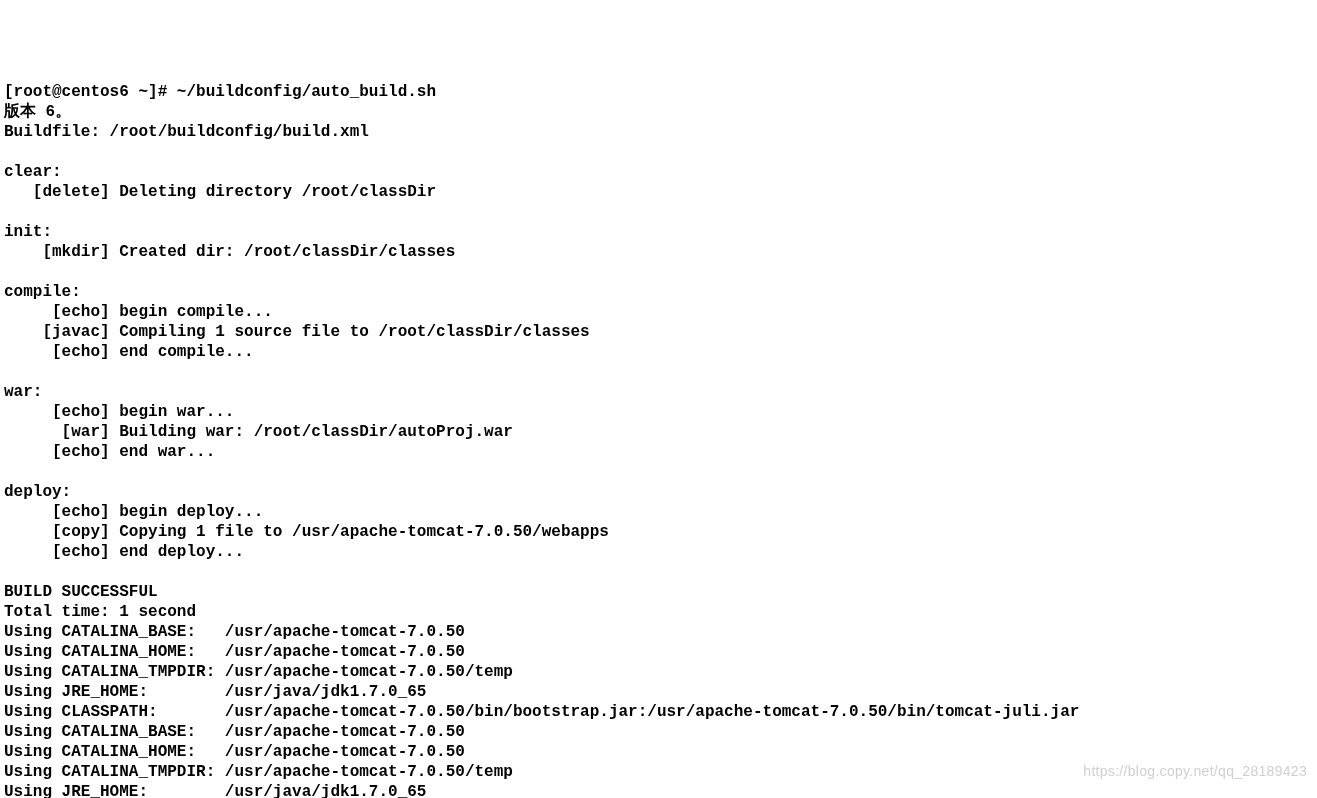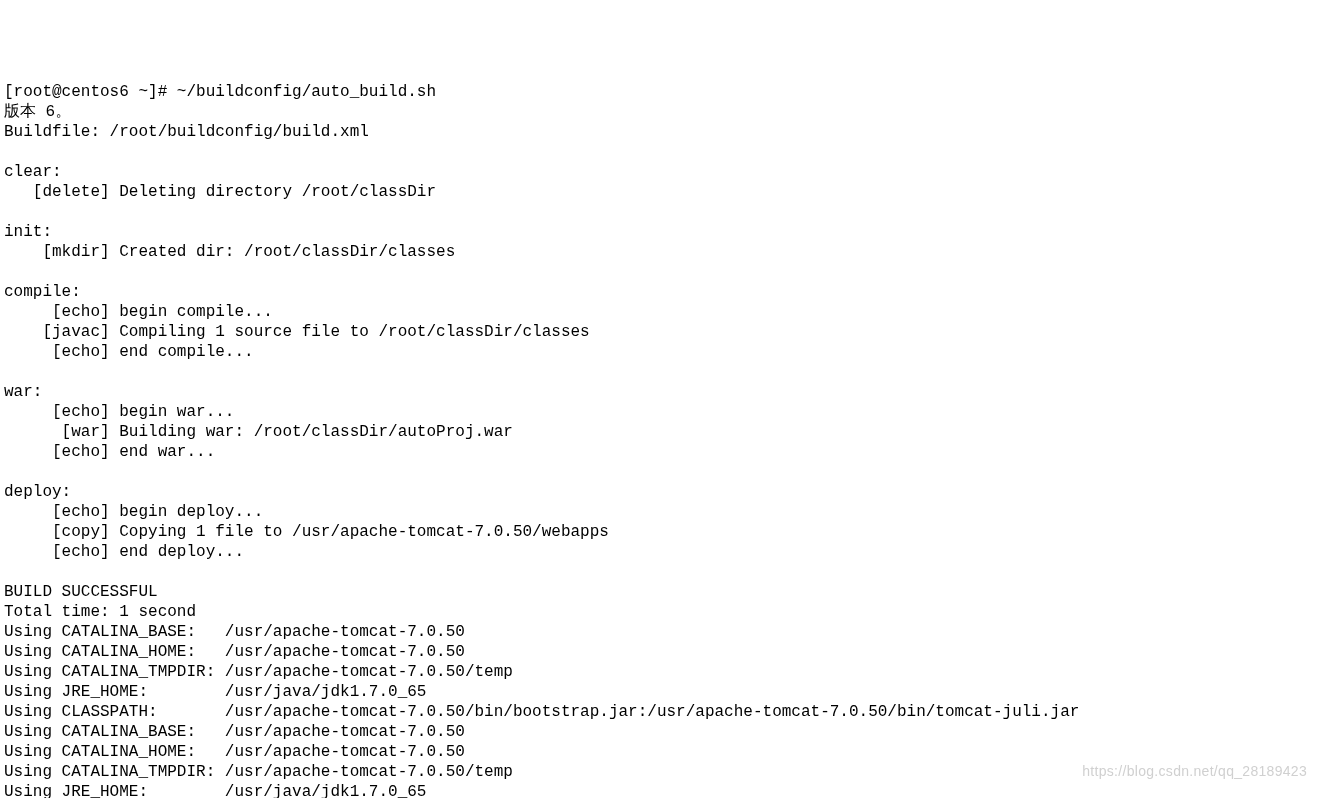--- a/index.html
+++ b/index.html
@@ -15,33 +15,34 @@
       color: #000000;
       padding: 2px 4px;
       white-space: pre;
       position: relative;
       width: 1317px;
       height: 798px;
       overflow: hidden;
     }
     .terminal-line {
       display: block;
+      font-weight: bold;
     }
     .watermark {
       position: absolute;
       bottom: 18px;
       right: 10px;
       color: #d0d0d0;
       font-family: Arial, sans-serif;
       font-size: 14px;
       letter-spacing: 0.3px;
     }
   </style>
 </head>
 <body>
 
 
 
 <div id="terminal-container"><span class="terminal-line">[root@centos6 ~]# ~/buildconfig/auto_build.sh</span><span class="terminal-line">版本 6。</span><span class="terminal-line">Buildfile: /root/buildconfig/build.xml</span><span class="terminal-line">&nbsp;</span><span class="terminal-line">clear:</span><span class="terminal-line">   [delete] Deleting directory /root/classDir</span><span class="terminal-line">&nbsp;</span><span class="terminal-line">init:</span><span class="terminal-line">    [mkdir] Created dir: /root/classDir/classes</span><span class="terminal-line">&nbsp;</span><span class="terminal-line">compile:</span><span class="terminal-line">     [echo] begin compile...</span><span class="terminal-line">    [javac] Compiling 1 source file to /root/classDir/classes</span><span class="terminal-line">     [echo] end compile...</span><span class="terminal-line">&nbsp;</span><span class="terminal-line">war:</span><span class="terminal-line">     [echo] begin war...</span><span class="terminal-line">      [war] Building war: /root/classDir/autoProj.war</span><span class="terminal-line">     [echo] end war...</span><span class="terminal-line">&nbsp;</span><span class="terminal-line">deploy:</span><span class="terminal-line">     [echo] begin deploy...</span><span class="terminal-line">     [copy] Copying 1 file to /usr/apache-tomcat-7.0.50/webapps</span><span class="terminal-line">     [echo] end deploy...</span><span class="terminal-line">&nbsp;</span><span class="terminal-line">BUILD SUCCESSFUL</span><span class="terminal-line">Total time: 1 second</span><span class="terminal-line">Using CATALINA_BASE:   /usr/apache-tomcat-7.0.50</span><span class="terminal-line">Using CATALINA_HOME:   /usr/apache-tomcat-7.0.50</span><span class="terminal-line">Using CATALINA_TMPDIR: /usr/apache-tomcat-7.0.50/temp</span><span class="terminal-line">Using JRE_HOME:        /usr/java/jdk1.7.0_65</span><span class="terminal-line">Using CLASSPATH:       /usr/apache-tomcat-7.0.50/bin/bootstrap.jar:/usr/apache-tomcat-7.0.50/bin/tomcat-juli.jar</span><span class="terminal-line">Using CATALINA_BASE:   /usr/apache-tomcat-7.0.50</span><span class="terminal-line">Using CATALINA_HOME:   /usr/apache-tomcat-7.0.50</span><span class="terminal-line">Using CATALINA_TMPDIR: /usr/apache-tomcat-7.0.50/temp</span><span class="terminal-line">Using JRE_HOME:        /usr/java/jdk1.7.0_65</span></div>
-<div class="watermark">https://blog.csdn.net/qq_28189423</div>
+<div class="watermark">https://blog.copy.net/qq_28189423</div>
 
 
 
 
 </body></html>

